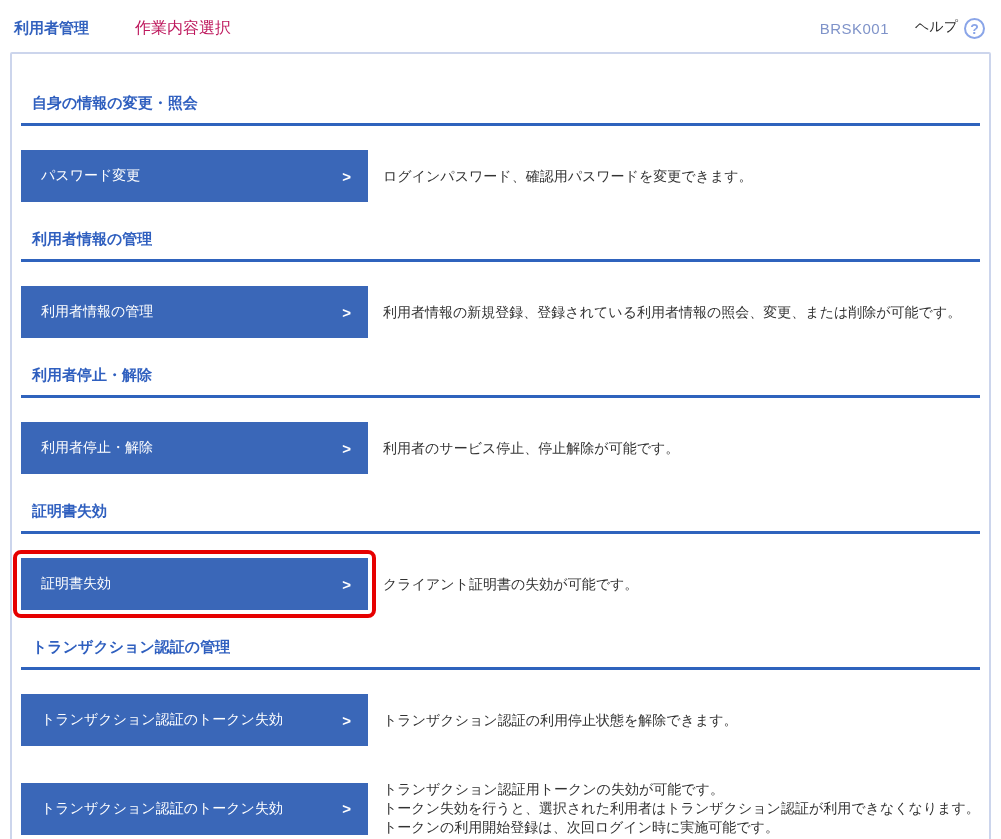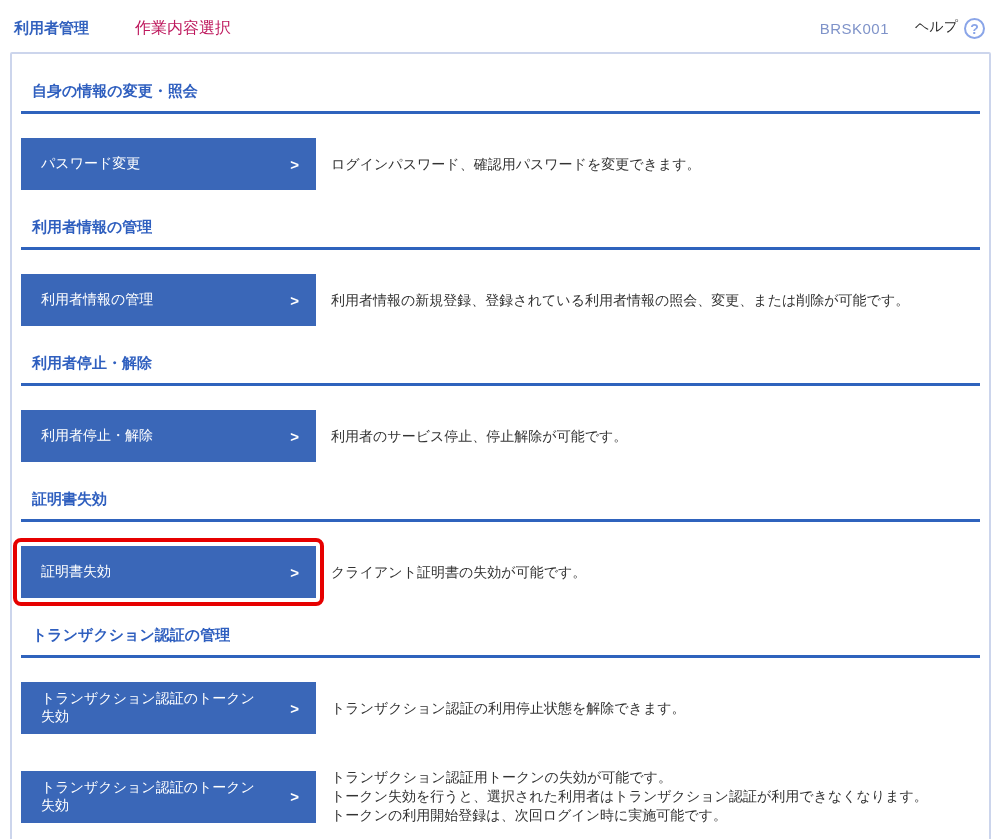--- a/index.html
+++ b/index.html
@@ -65,40 +65,40 @@
   
   .panel {
     margin: 0 10px;
     border: 2px solid #ccd5ec;
     border-radius: 2px;
     background: #ffffff;
     padding: 20px 9px 30px 9px;
     min-height: 800px;
   }
   .section { margin-top: 28px; }
-  .section:first-child { margin-top: 8px; }
+  .section:first-child { margin-top: 20px; }
   .section-heading {
     margin: 0 0 10px 0;
     padding-left: 11px;
     color: #2f5fbf;
     font-size: 15px;
     font-weight: bold;
   }
   .section-rule {
     height: 3px;
     background: #2f63bd;
     margin-bottom: 24px;
   }
   .menu-row {
     display: flex;
     align-items: center;
   }
   .menu-row + .menu-row { margin-top: 34px; }
   .menu-button {
-    width: 295px;
+    width: 347px;
     min-height: 52px;
     flex-shrink: 0;
     background: #3a67b8;
     color: #ffffff;
     border: none;
     display: flex;
     align-items: center;
     justify-content: space-between;
     padding: 0 17px 0 20px;
     font-family: inherit;

